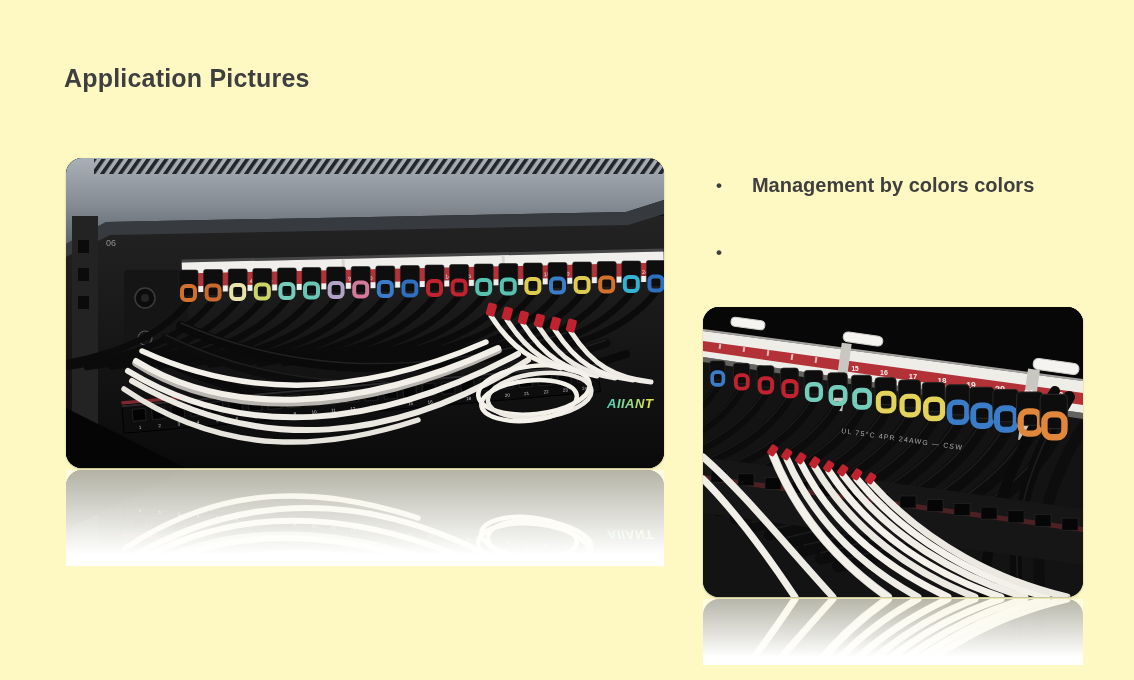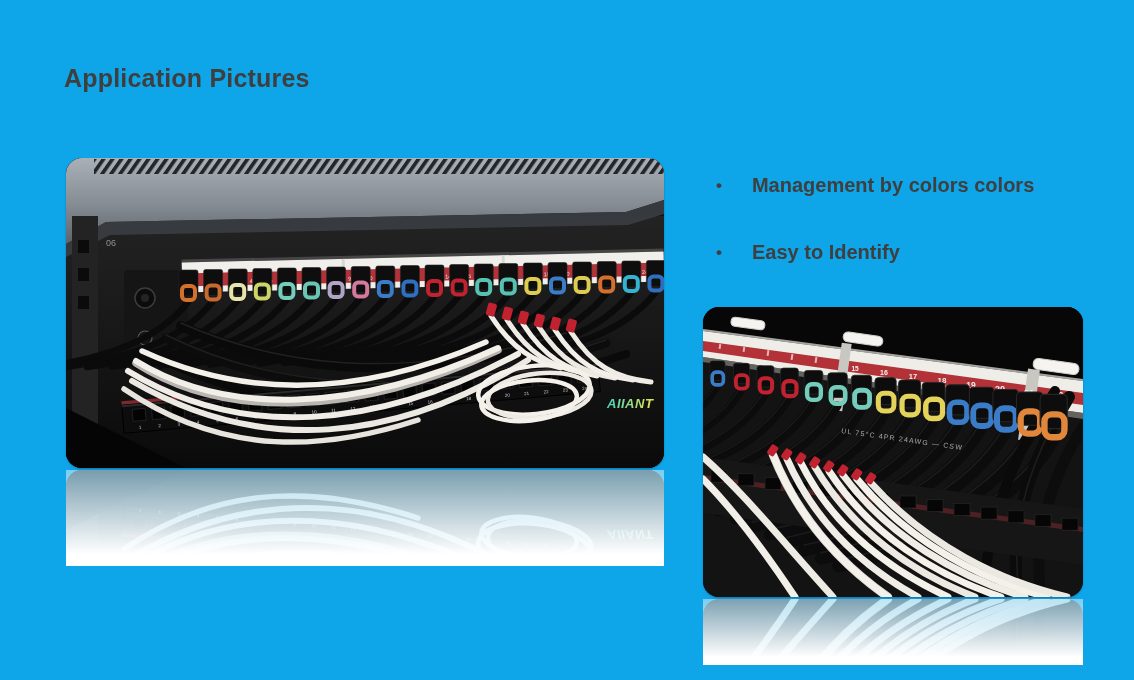--- a/index.html
+++ b/index.html
@@ -1,18 +1,18 @@
 <!DOCTYPE html>
 <html><head>
 <meta charset="utf-8">
 <style>
   html,body{margin:0;padding:0;background:#ffffff;}
   body{width:1134px;height:680px;position:relative;overflow:hidden;
        font-family:"Liberation Sans",sans-serif;}
-  .slide{position:absolute;inset:0;background:#0ea5e9;}
+  .slide{position:absolute;inset:0;background:#fef9c3;}
   .page-title{position:absolute;left:64px;top:64px;font-size:25px;font-weight:bold;
               color:#3f3f3f;letter-spacing:.2px;}
   .bullet-list{position:absolute;left:716px;top:172px;margin:0;padding:0;list-style:none;}
   .bullet-list li{display:flex;align-items:flex-start;gap:30px;font-size:20px;
                   font-weight:bold;color:#3f3f3f;margin-bottom:40px;}
   .bullet-dot{font-size:17px;line-height:27px;}
   .bullet-text{line-height:27px;}
   .photo{position:absolute;border-radius:16px;overflow:hidden;
          box-shadow:0 1px 2px rgba(0,0,0,.28);background:#111;}
   #photo-left{left:66px;top:158px;width:598px;height:310px;}
@@ -34,21 +34,20 @@
 
   <div class="page-title">Application Pictures</div>
 
   <ul class="bullet-list">
     <li>
       <span class="bullet-dot">•</span>
       <span class="bullet-text">Management by colors colors</span>
     </li>
     <li>
       <span class="bullet-dot">•</span>
-      <span class="bullet-text">Easy to Identify</span>
     </li>
   </ul>
 
   <div class="photo" id="photo-left">
     <svg id="svg-left" width="598" height="310" viewBox="0 0 598 310" role="img" aria-label="Network cabinet with patch panel, color-coded cable clips, black and white patch cords">
       <defs>
         <linearGradient id="lidGrad" x1="0" y1="0" x2="0" y2="1">
           <stop offset="0" stop-color="#aab0b7"></stop>
             <stop offset=".55" stop-color="#858b92"></stop>
           <stop offset="1" stop-color="#5d636a"></stop>

